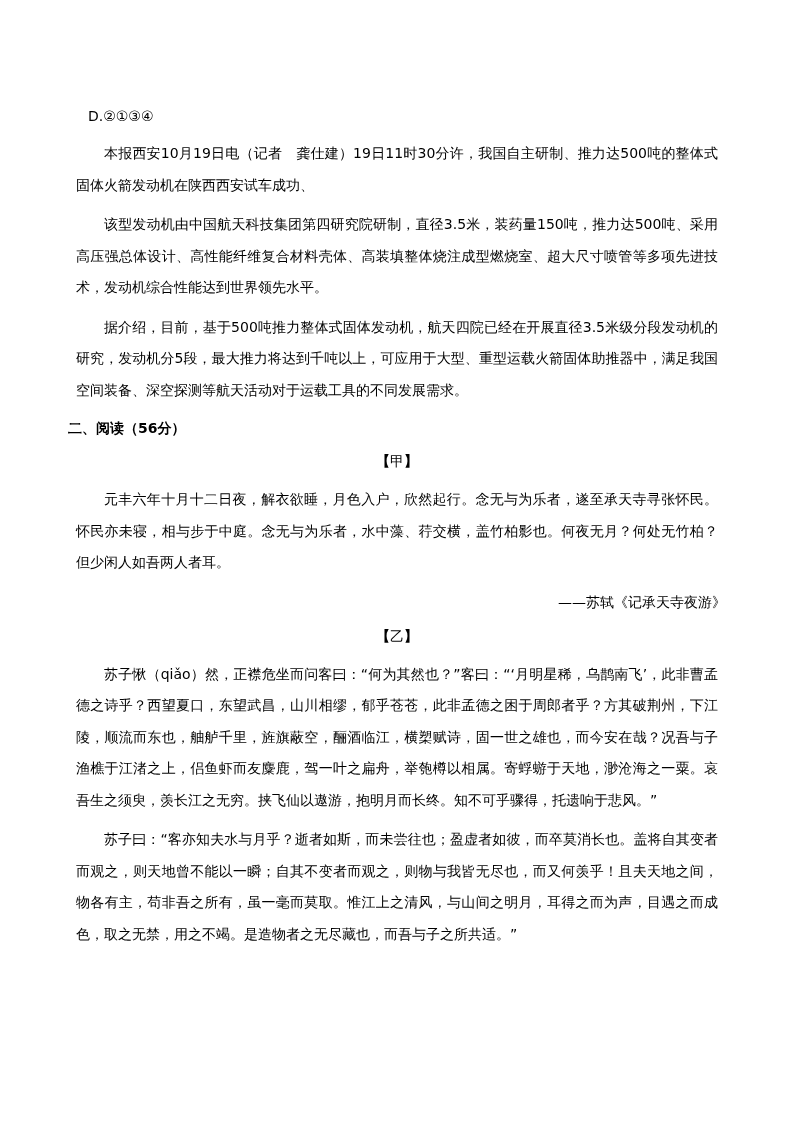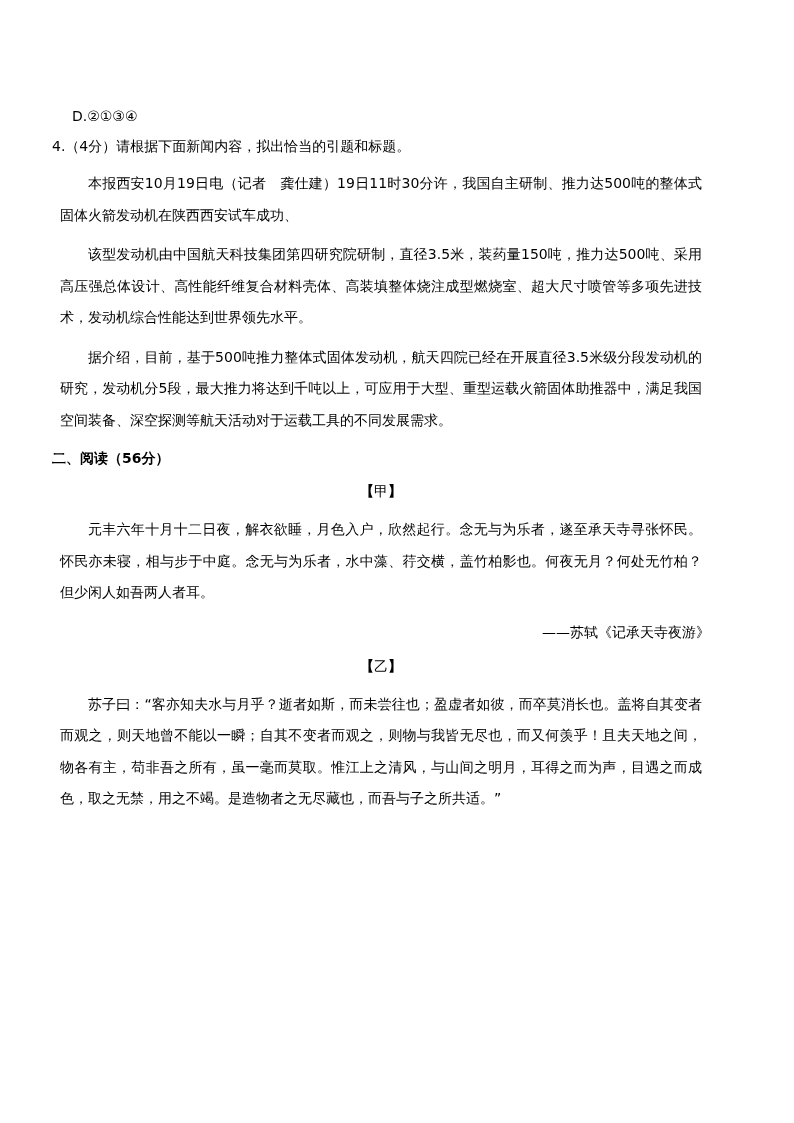--- a/index.html
+++ b/index.html
@@ -11,21 +11,21 @@
       width: 794px;
       height: 1123px;
       position: relative;
       overflow: hidden;
       font-family: "DejaVu Sans", "Liberation Sans", sans-serif;
       color: #000000;
       font-size: 14px;
     }
     .page {
       position: absolute;
-      left: 52px;
+      left: 68px;
       top: 102px;
       width: 658px;
     }
     .line {
       line-height: 28px;
       white-space: nowrap;
     }
     .option {
       padding-left: 20px;
       height: 28px;
@@ -65,21 +65,20 @@
       margin-top: 2px;
     }
   </style>
 </head>
 <body>
 
 <div class="page">
 
   <div class="line option">D.②①③④</div>
 
-  <div class="line question">4.（4分）请根据下面新闻内容，拟出恰当的引题和标题。</div>
 
   <div>
     <p class="para">本报西安10月19日电（记者　龚仕建）19日11时30分许，我国自主研制、推力达500吨的整体式固体火箭发动机在陕西西安试车成功、</p>
     <p class="para">该型发动机由中国航天科技集团第四研究院研制，直径3.5米，装药量150吨，推力达500吨、采用高压强总体设计、高性能纤维复合材料壳体、高装填整体烧注成型燃烧室、超大尺寸喷管等多项先进技术，发动机综合性能达到世界领先水平。</p>
     <p class="para">据介绍，目前，基于500吨推力整体式固体发动机，航天四院已经在开展直径3.5米级分段发动机的研究，发动机分5段，最大推力将达到千吨以上，可应用于大型、重型运载火箭固体助推器中，满足我国空间装备、深空探测等航天活动对于运载工具的不同发展需求。</p>
   </div>
 
   <div class="section-title">二、阅读（56分）</div>
 
 
@@ -88,15 +87,16 @@
   </div>
 
   <p class="para">元丰六年十月十二日夜，解衣欲睡，月色入户，欣然起行。念无与为乐者，遂至承天寺寻张怀民。怀民亦未寝，相与步于中庭。念无与为乐者，水中藻、荇交横，盖竹柏影也。何夜无月？何处无竹柏？但少闲人如吾两人者耳。</p>
 
   <div class="source">——苏轼《记承天寺夜游》</div>
 
   <div class="passage-label">
     <span class="br">【</span><span>乙</span><span class="br">】</span>
   </div>
 
+  <p class="para">苏子愀（qiǎo）然，正襟危坐而问客曰：“何为其然也？”客曰：“‘月明星稀，乌鹊南飞’，此非曹孟德之诗乎？西望夏口，东望武昌，山川相缪，郁乎苍苍，此非孟德之困于周郎者乎？方其破荆州，下江陵，顺流而东也，舳舻千里，旌旗蔽空，酾酒临江，横槊赋诗，固一世之雄也，而今安在哉？况吾与子渔樵于江渚之上，侣鱼虾而友麋鹿，驾一叶之扁舟，举匏樽以相属。寄蜉蝣于天地，渺沧海之一粟。哀吾生之须臾，羡长江之无穷。挟飞仙以遨游，抱明月而长终。知不可乎骤得，托遗响于悲风。”</p>
   <p class="para">苏子曰：“客亦知夫水与月乎？逝者如斯，而未尝往也；盈虚者如彼，而卒莫消长也。盖将自其变者而观之，则天地曾不能以一瞬；自其不变者而观之，则物与我皆无尽也，而又何羡乎！且夫天地之间，物各有主，苟非吾之所有，虽一毫而莫取。惟江上之清风，与山间之明月，耳得之而为声，目遇之而成色，取之无禁，用之不竭。是造物者之无尽藏也，而吾与子之所共适。”</p>
 
 </div>
 
 </body></html>

